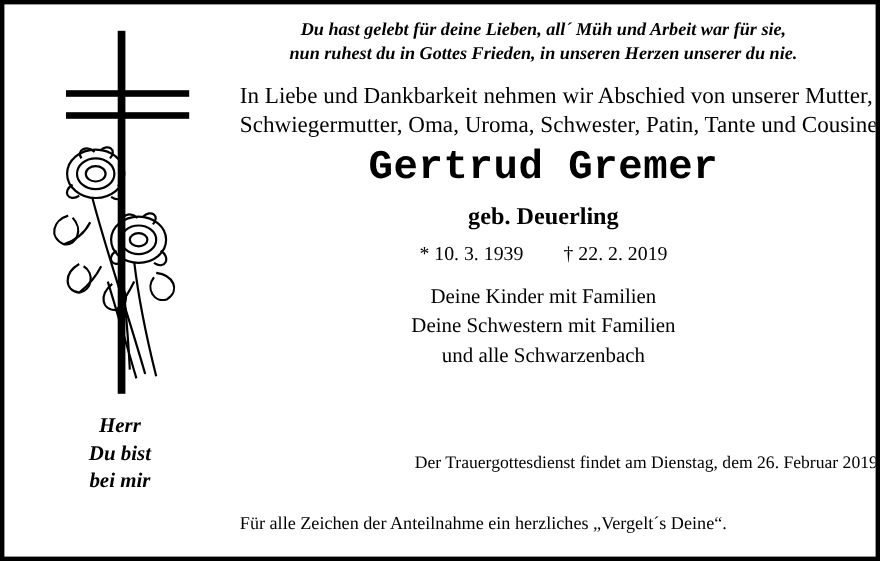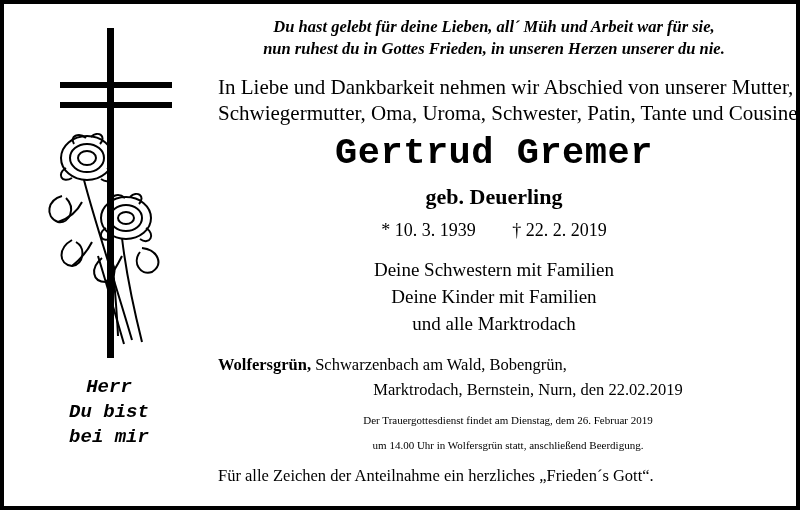--- a/index.html
+++ b/index.html
@@ -44,21 +44,21 @@
   .herr-text {
     position: absolute;
     left: 0;
     top: 365px;
     width: 190px;
     text-align: center;
     font-weight: bold;
     font-style: italic;
     font-size: 19px;
     line-height: 25px;
-    font-family: Liberation Mono, monospace;
+    font-family: Liberation Serif, serif;
   }
 
   
   .text-col {
     position: absolute;
     left: 200px;
     top: 0;
     width: 592px;
     height: 502px;
   }
@@ -137,23 +137,23 @@
   }
   .places .line1 { text-align: left; }
   .places .line2 { text-align: center; padding-left: 40px; }
   .places b { font-weight: bold; }
 
   .service {
     position: absolute;
     left: 14px;
     top: 404px;
     width: 580px;
-    font-size: 11px;
+    font-size: 16px;
     line-height: 25px;
-    text-align: center;
+    text-align: right;
   }
 
   .thanks {
     position: absolute;
     left: 14px;
     top: 462px;
     width: 580px;
     font-size: 16.5px;
     text-align: left;
   }
@@ -232,32 +232,27 @@
 
       <div class="name">Gertrud Gremer</div>
       <div class="maiden">geb. Deuerling</div>
 
       <div class="dates">
         <span class="birth">* 10. 3. 1939</span>
         <span class="death">† 22. 2. 2019</span>
       </div>
 
       <div class="family">
+        <div>Deine Kinder mit Familien</div>
         <div>Deine Schwestern mit Familien</div>
-        <div>Deine Kinder mit Familien</div>
-        <div>und alle Marktrodach</div>
-      </div>
-
-      <div class="places">
-        <div class="line1"><b>Wolfersgrün,</b><span> Schwarzenbach am Wald,  Bobengrün,</span></div>
-        <div class="line2">Marktrodach, Bernstein, Nurn, den 22.02.2019</div>
-      </div>
+        <div>und alle Schwarzenbach</div>
+      </div>
+
 
       <div class="service">
         <div>Der Trauergottesdienst findet am Dienstag, dem 26. Februar 2019</div>
-        <div>um 14.00 Uhr in Wolfersgrün statt, anschließend Beerdigung.</div>
-      </div>
-
-      <div class="thanks">Für alle Zeichen der Anteilnahme ein herzliches „Frieden´s Gott“.</div>
+      </div>
+
+      <div class="thanks">Für alle Zeichen der Anteilnahme ein herzliches „Vergelt´s Deine“.</div>
 
     </div>
   </div>
 </div>
 
 </body></html>

